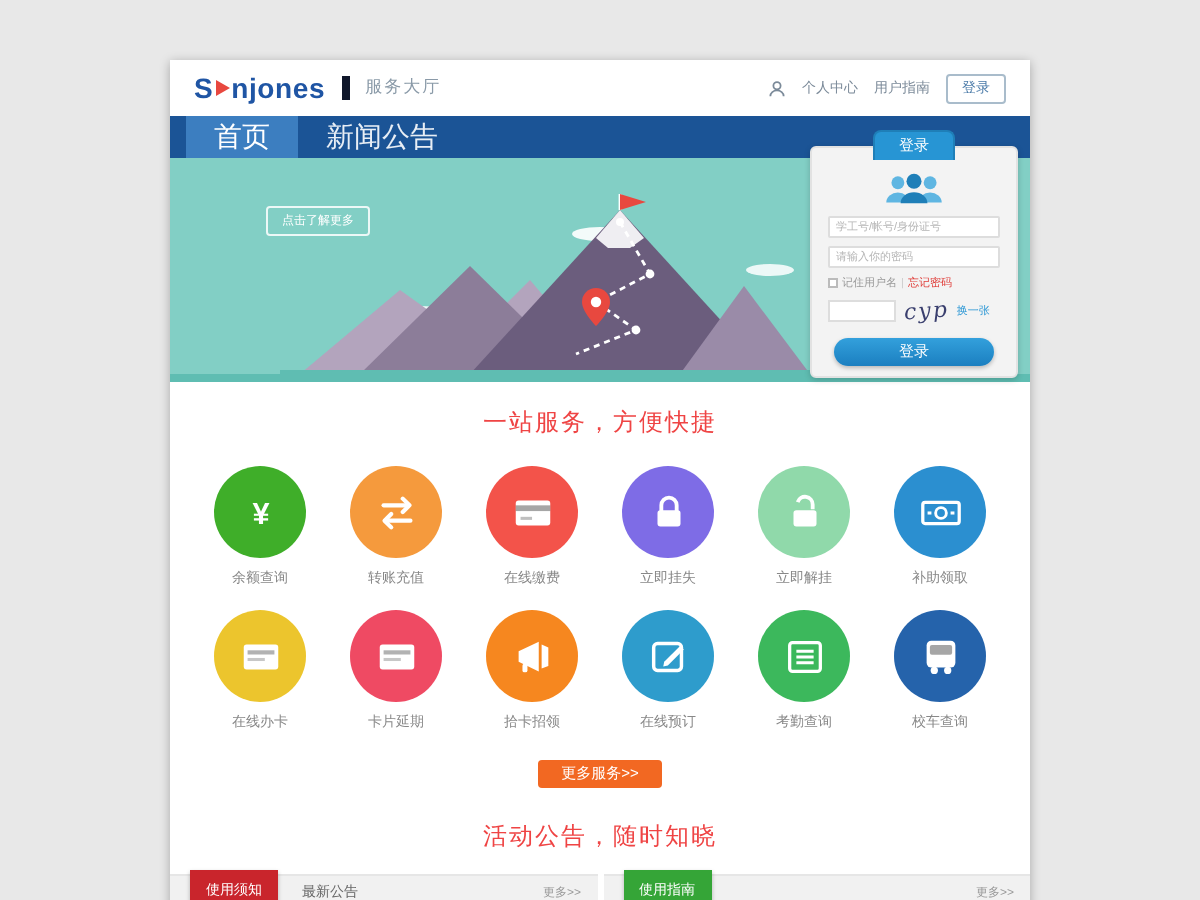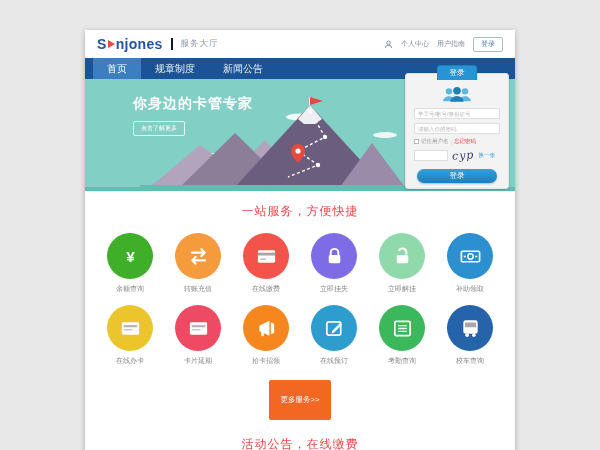--- a/index.html
+++ b/index.html
@@ -5,28 +5,28 @@
   * { margin:0; padding:0; box-sizing:border-box; }
   html,body { width:600px; height:450px; }
   body { font-family:"Liberation Sans", sans-serif; background:#e8e8e8; overflow:hidden; }
   .stage { width:600px; height:450px; background:#e8e8e8; overflow:hidden; }
   .page { width:430px; margin:30px auto 0; background:#fff; box-shadow:0 1px 5px rgba(0,0,0,.28); }
 
   
   .hdr { height:28px; display:flex; align-items:center; padding:0 12px; background:#fff; }
   .logo { display:flex; align-items:center; font-size:14px; font-weight:bold; color:#1f55a4; letter-spacing:.3px; }
   .logo .arrow { width:0; height:0; border-left:7px solid #e8483f; border-top:4px solid transparent; border-bottom:4px solid transparent; margin:0 1px 0 1px; }
-  .logo-cap { font-size:8.5px; color:#8a9aa8; margin-left:8px; padding-left:8px; border-left:2px solid #0f172a; letter-spacing:1px; }
+  .logo-cap { font-size:8.5px; color:#8a9aa8; margin-left:8px; padding-left:8px; border-left:4px solid #0f172a; letter-spacing:1px; }
   .hdr-right { margin-left:auto; display:flex; align-items:center; gap:8px; font-size:7px; color:#7b8a99; }
   .hdr-right a { color:#7b8a99; text-decoration:none; cursor:pointer; }
   .reg-btn { border:1px solid #a9bccb; border-radius:2px; padding:1.5px 7px; color:#4a7aa8; font-size:7px; cursor:pointer; background:#fff; }
 
   
   .nav { height:21px; background:#1b5496; display:flex; align-items:stretch; padding-left:8px; }
-  .nav-item { color:#e8eef5; font-size:10px; padding:0 14px; display:flex; align-items:center; cursor:pointer; }
+  .nav-item { color:#e8eef5; font-size:14px; padding:0 14px; display:flex; align-items:center; cursor:pointer; }
   .nav-item.active { background:#3c7ec0; color:#fff; }
 
   
   .hero { position:relative; height:112px; background:#82cfc5; overflow:visible; }
   .hero-text { position:absolute; left:48px; top:16px; color:#fff; z-index:2; }
   .hero-title { font-size:14px; font-weight:bold; letter-spacing:1px; }
   .hero-sub { font-size:7.5px; opacity:.85; margin-top:6px; letter-spacing:1px; }
   .hero-btn { display:inline-block; margin-top:8px; border:1px solid rgba(255,255,255,.85); font-size:6px; padding:2px 7px; border-radius:2px; color:#fff; cursor:pointer; }
   .mountains { position:absolute; left:55px; bottom:0; width:270px; height:96px; z-index:1; }
   .ground { position:absolute; left:0; bottom:0; width:100%; height:4px; background:#5fbdb2; }
@@ -47,21 +47,21 @@
   .captcha-refresh { font-size:5.5px; color:#2795d4; cursor:pointer; text-decoration:none; }
   .login-submit { display:block; margin:7px auto 0; width:80px; height:14px; border:none; border-radius:8px; background:linear-gradient(#33a0dc,#1b7fc0); color:#fff; font-size:7.5px; cursor:pointer; box-shadow:0 1px 2px rgba(0,0,0,.25); font-family:"Liberation Sans",sans-serif; }
 
   
   .svc-section { padding-top:12px; }
   .sec-title { text-align:center; font-size:12px; color:#ef4444; letter-spacing:1px; }
   .svc-grid { width:408px; margin:13px auto 0; display:grid; grid-template-columns:repeat(6,1fr); row-gap:11px; justify-items:center; }
   .svc { text-align:center; cursor:pointer; }
   .svc-circle { width:46px; height:46px; border-radius:50%; display:flex; align-items:center; justify-content:center; margin:0 auto; }
   .svc-label { font-size:7px; color:#888; margin-top:5px; }
-  .more-btn { display:block; margin:14px auto 0; width:62px; border:none; background:#f26822; color:#fff; font-size:7.5px; padding:15px 0; border-radius:2px; cursor:pointer; text-align:center; font-family:"Liberation Sans",sans-serif; }
+  .more-btn { display:block; margin:14px auto 0; width:62px; border:none; background:#f26822; color:#fff; font-size:7.5px; padding:2px 0; border-radius:2px; cursor:pointer; text-align:center; font-family:"Liberation Sans",sans-serif; }
 
   
   .ann { margin-top:16px; padding-bottom:9px; }
   .ann-bars { margin-top:10px; display:flex; gap:3px; }
   .ann-bar { flex:1; height:17px; background:#f1f1f1; border-top:1px solid #e6e6e6; display:flex; align-items:center; position:relative; }
   .ribbon { height:20px; margin-top:-3px; margin-left:10px; display:flex; align-items:center; padding:0 8px; color:#fff; font-size:7px; border-radius:0 0 2px 2px; box-shadow:0 1px 2px rgba(0,0,0,.25); cursor:pointer; }
   .ann-tab { font-size:7px; color:#666; margin-left:12px; cursor:pointer; }
   .ann-more { margin-left:auto; margin-right:8px; font-size:6px; color:#999; cursor:pointer; }
 </style>
 </head>
@@ -83,27 +83,25 @@
           <path d="M1.3 9 a3.7 3.2 0 0 1 7.4 0" fill="none" stroke="#7b8a99" stroke-width="1"></path>
         </svg>
         <a>个人中心</a>
         <a>用户指南</a>
         <span class="reg-btn">登录</span>
       </div>
     </div>
 
     <div class="nav" id="nav">
         <div class="nav-item active">首页</div>
-        <div class="nav-item">规章制度</div>
         <div class="nav-item">新闻公告</div>
       </div>
 
     <div class="hero">
       <div class="hero-text">
-        <div class="hero-title">你身边的卡管专家</div>
         <span class="hero-btn">点击了解更多</span>
       </div>
 
       <svg class="mountains" viewBox="0 0 270 96">
         <ellipse cx="70" cy="62" rx="16" ry="4" fill="#ffffff" opacity="0.85"></ellipse>
         <ellipse cx="160" cy="22" rx="14" ry="3.5" fill="#ffffff" opacity="0.9"></ellipse>
         <ellipse cx="245" cy="40" rx="12" ry="3" fill="#ffffff" opacity="0.85"></ellipse>
         <polygon points="10,92 60,50 95,75 125,45 165,92" fill="#b3a4bd"></polygon>
         <polygon points="40,92 95,38 150,92" fill="#8c7d99"></polygon>
         <polygon points="95,92 170,10 245,92" fill="#6b5d7d"></polygon>
@@ -270,21 +268,21 @@
                 <circle cx="15.5" cy="19" r="1.9" fill="#fff"></circle>
               </svg>
             </div>
             <div class="svc-label">校车查询</div>
           </div>
         </div>
       <button class="more-btn">更多服务&gt;&gt;</button>
     </div>
 
     <div class="ann">
-      <div class="sec-title">活动公告，在线缴费</div>
+      <div class="sec-title">活动公告，随时知晓</div>
       <div class="ann-bars" id="annBars">
           <div class="ann-bar">
             <div class="ribbon" style="background: rgb(201, 37, 44);">使用须知</div>
             <span class="ann-tab">最新公告</span>
             <span class="ann-more">更多&gt;&gt;</span>
           </div>
           <div class="ann-bar">
             <div class="ribbon" style="background: rgb(53, 165, 55);">使用指南</div>
             <span class="ann-more">更多&gt;&gt;</span>
           </div>

